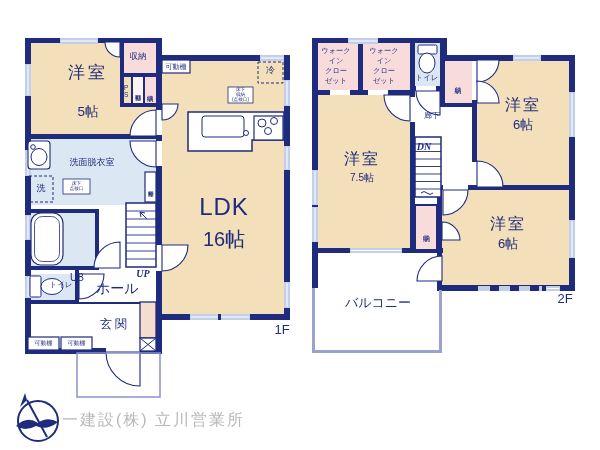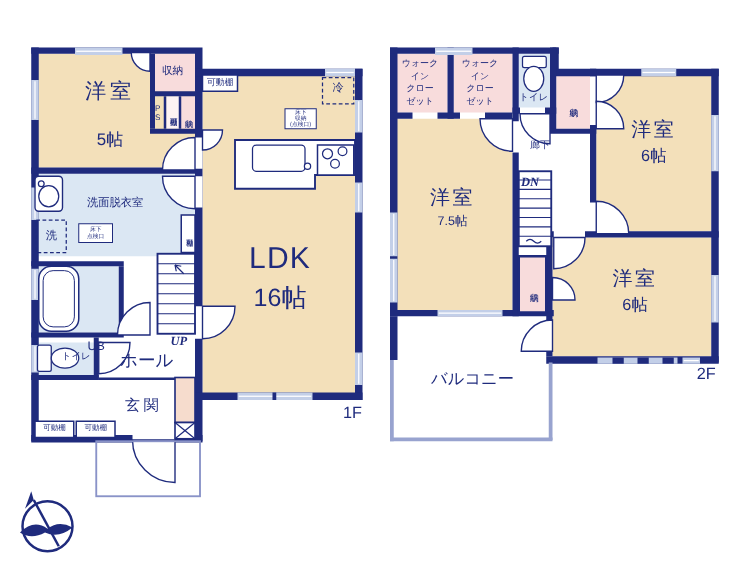--- a/index.html
+++ b/index.html
@@ -297,14 +297,15 @@
 <div class="lbl" style="left:416px;top:112px;width:32px;font-size:8px;">廊下</div>
 <div class="lbl i" style="left:409px;top:141px;width:30px;font-size:10px;">DN</div>
 <div class="lbl b" style="left:328px;top:150px;width:68px;font-size:16px;letter-spacing:2px;">洋室</div>
 <div class="lbl" style="left:328px;top:172px;width:68px;font-size:10px;">7.5帖</div>
 <div class="lbl v" style="left:419px;top:214px;width:15px;height:30px;font-size:7px;">収納</div>
 <div class="lbl b" style="left:472px;top:215px;width:72px;font-size:16px;letter-spacing:2px;">洋室</div>
 <div class="lbl" style="left:472px;top:237px;width:72px;font-size:13px;">6帖</div>
 <div class="lbl" style="left:338px;top:296px;width:80px;font-size:13px;">バルコニー</div>
 <div class="lbl b" style="left:551px;top:292px;width:28px;font-size:13px;">2F</div>
 
+<div class="company" style="left:62px;top:410px;">一建設(株) 立川営業所</div>
 
 </div>
 
 </body></html>

